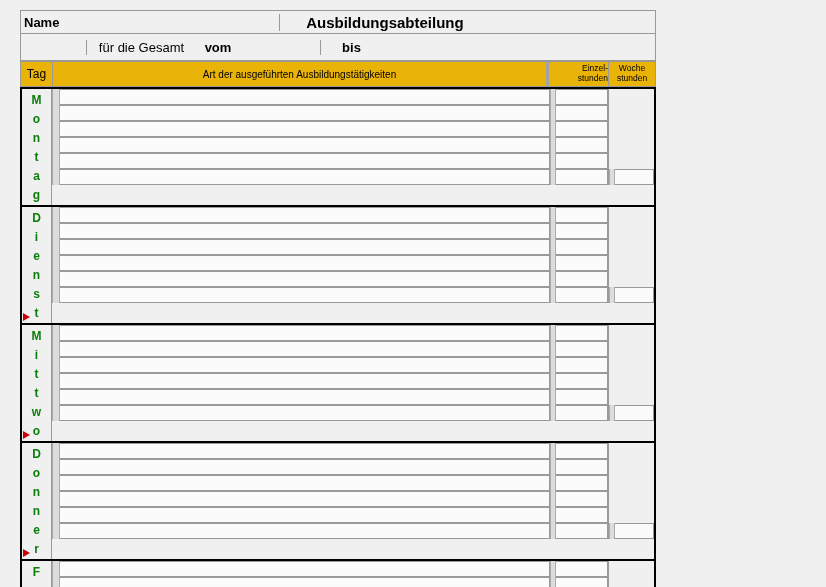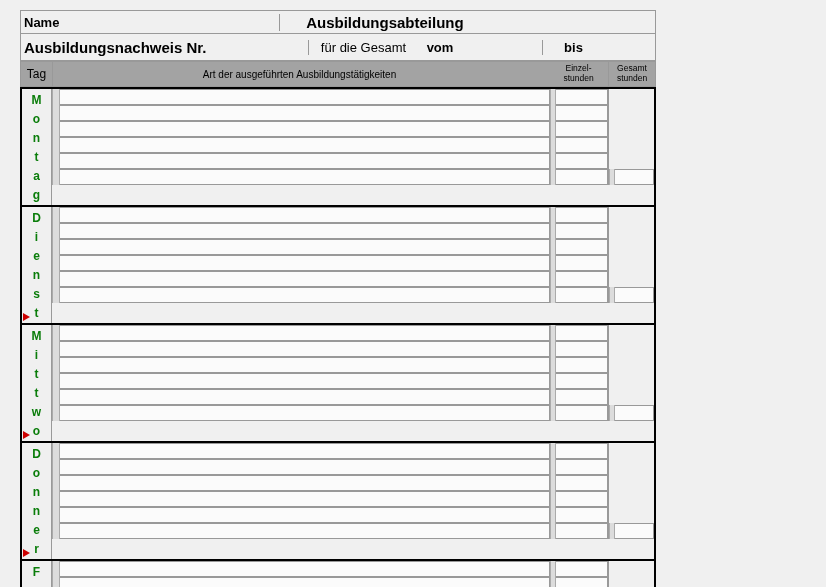--- a/index.html
+++ b/index.html
@@ -73,41 +73,41 @@
     font-size: 13px;
     white-space: nowrap;
   }
 
   
   .colhdr {
     display: flex;
     border: 1px solid #999;
     border-top: 1px solid #999;
     height: 24px;
-    background: #a3a3a3;
+    background: #eab308;
   }
   .col-tag {
     width: 32px;
     border-right: 1px solid #999;
     font-size: 12px;
     justify-content: center;
   }
   .col-art {
     flex: 1;
     border-right: 3px solid #a3a3a3;
     font-size: 10px;
     justify-content: center;
   }
   .col-einzel {
     width: 60px;
     border-right: 1px solid #999;
     font-size: 8.5px;
     flex-direction: column;
     justify-content: center;
-    align-items: center;
+    align-items: flex-end;
     line-height: 1.15;
   }
   .col-gesamt {
     width: 46px;
     font-size: 8.5px;
     flex-direction: column;
     justify-content: center;
     align-items: center;
     line-height: 1.15;
   }
@@ -226,38 +226,37 @@
   <div class="sheet">
 
     <div class="hdr-row">
       <div class="cell lbl-name">Name</div>
       <div class="cell field" style="flex:0 0 220px;"></div>
       <div class="cell center-title" style="flex:0 0 210px; border-left:1px solid #999;">Ausbildungsabteilung</div>
       <div class="cell field"></div>
     </div>
 
     <div class="hdr-row second">
-      <div class="cell big-title" style="flex:0 0 222px;">Ausbildungsnachweis Nr.</div>
       <div class="cell field" style="flex:0 0 65px;"></div>
       <div class="cell mid-label" style="flex:0 0 110px; justify-content:center; border-left:1px solid #999;">für die Gesamt</div>
       <div class="cell mid-label" style="flex:0 0 44px; justify-content:center; font-weight:bold;">vom</div>
       <div class="cell field" style="flex:0 0 80px;"></div>
       <div class="cell mid-label" style="flex:0 0 50px; justify-content:center; font-weight:bold; border-left:1px solid #999;padding-left:12px;">bis</div>
       <div class="cell field"></div>
     </div>
 
     <div class="colhdr">
       <div class="cell col-tag">Tag</div>
       <div class="cell col-art">Art der ausgeführten Ausbildungstätigkeiten</div>
       <div class="cell col-einzel">
         <span>Einzel-</span>
         <span>stunden</span>
       </div>
       <div class="cell col-gesamt">
-        <span>Gesamt</span>
+        <span>Woche</span>
         <span>stunden</span>
       </div>
     </div>
 
     <div class="day-block first">
       <div class="daycol">
         <span class="ch">M</span>
         <span class="ch">o</span>
         <span class="ch">n</span>
         <span class="ch">t</span>

